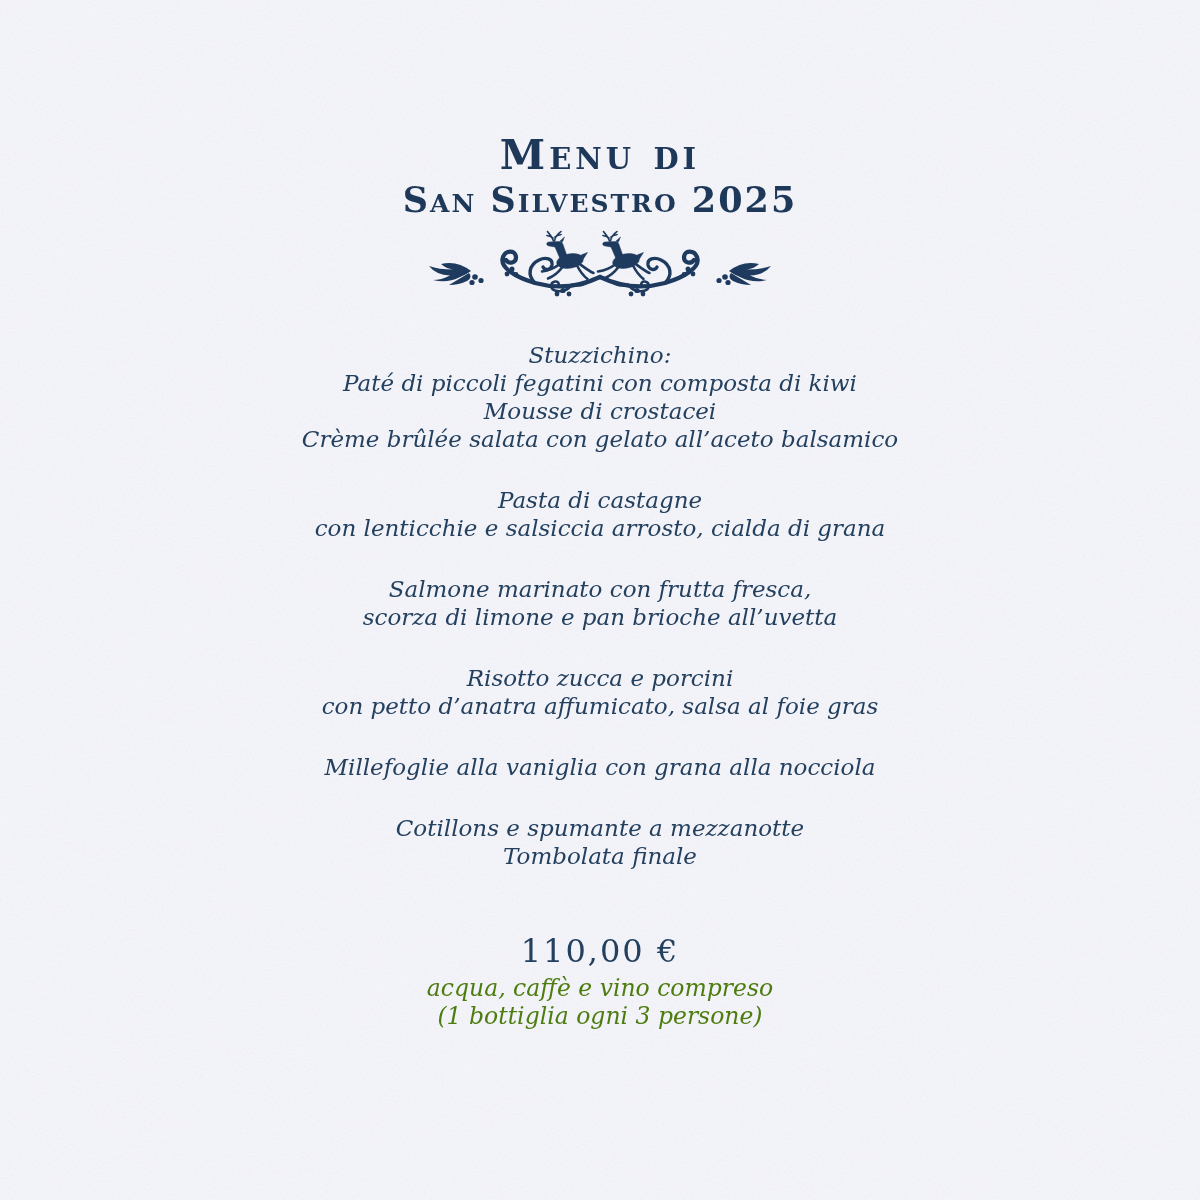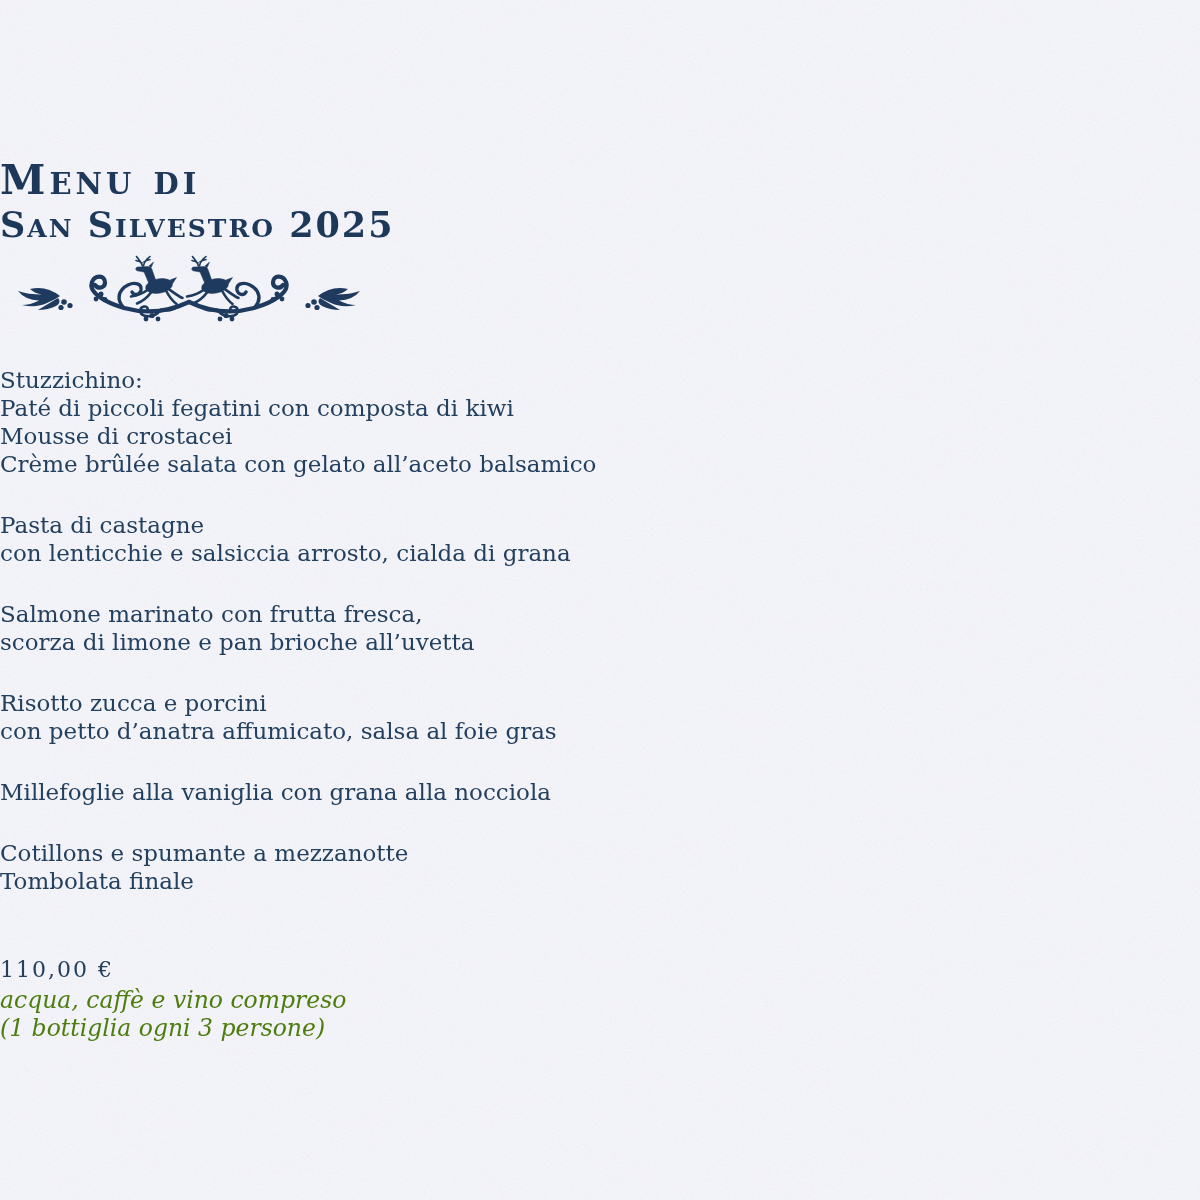--- a/index.html
+++ b/index.html
@@ -14,22 +14,22 @@
     position: absolute;
     inset: 0;
     z-index: 0;
     display: block;
   }
   .menu-card {
     position: relative;
     z-index: 1;
     width: 1200px;
     height: 880px;
+    text-align: center;
     color: #1e3a5e;
-    margin-top: 25px;
   }
   .menu-header { padding-top: 134px; }
   .title-line1 {
     font-size: 41px;
     font-weight: bold;
     font-variant: small-caps;
     letter-spacing: 4px;
     line-height: 1.05;
     color: #1d3859;
   }
@@ -37,30 +37,30 @@
     font-size: 35px;
     font-weight: bold;
     font-variant: small-caps;
     letter-spacing: 2px;
     line-height: 1.05;
     margin-top: 5px;
     color: #1d3859;
   }
   .ornament { margin-top: 8px; height: 70px; }
   .ornament svg { display: inline-block; }
-  .courses { margin-top: 44px; }
+  .courses { margin-top: 44px; font-style: italic; }
   .course {
     font-size: 23px;
     line-height: 28px;
     margin: 0 0 33px 0;
     color: #24405f;
   }
   .menu-footer { margin-top: 62px; }
   .price {
-    font-size: 22px;
+    font-size: 32px;
     letter-spacing: 2px;
     margin-bottom: 4px;
     color: #24405f;
   }
   .note {
     font-style: italic;
     font-size: 23.5px;
     line-height: 28px;
     color: #4d7c0f;
   }

